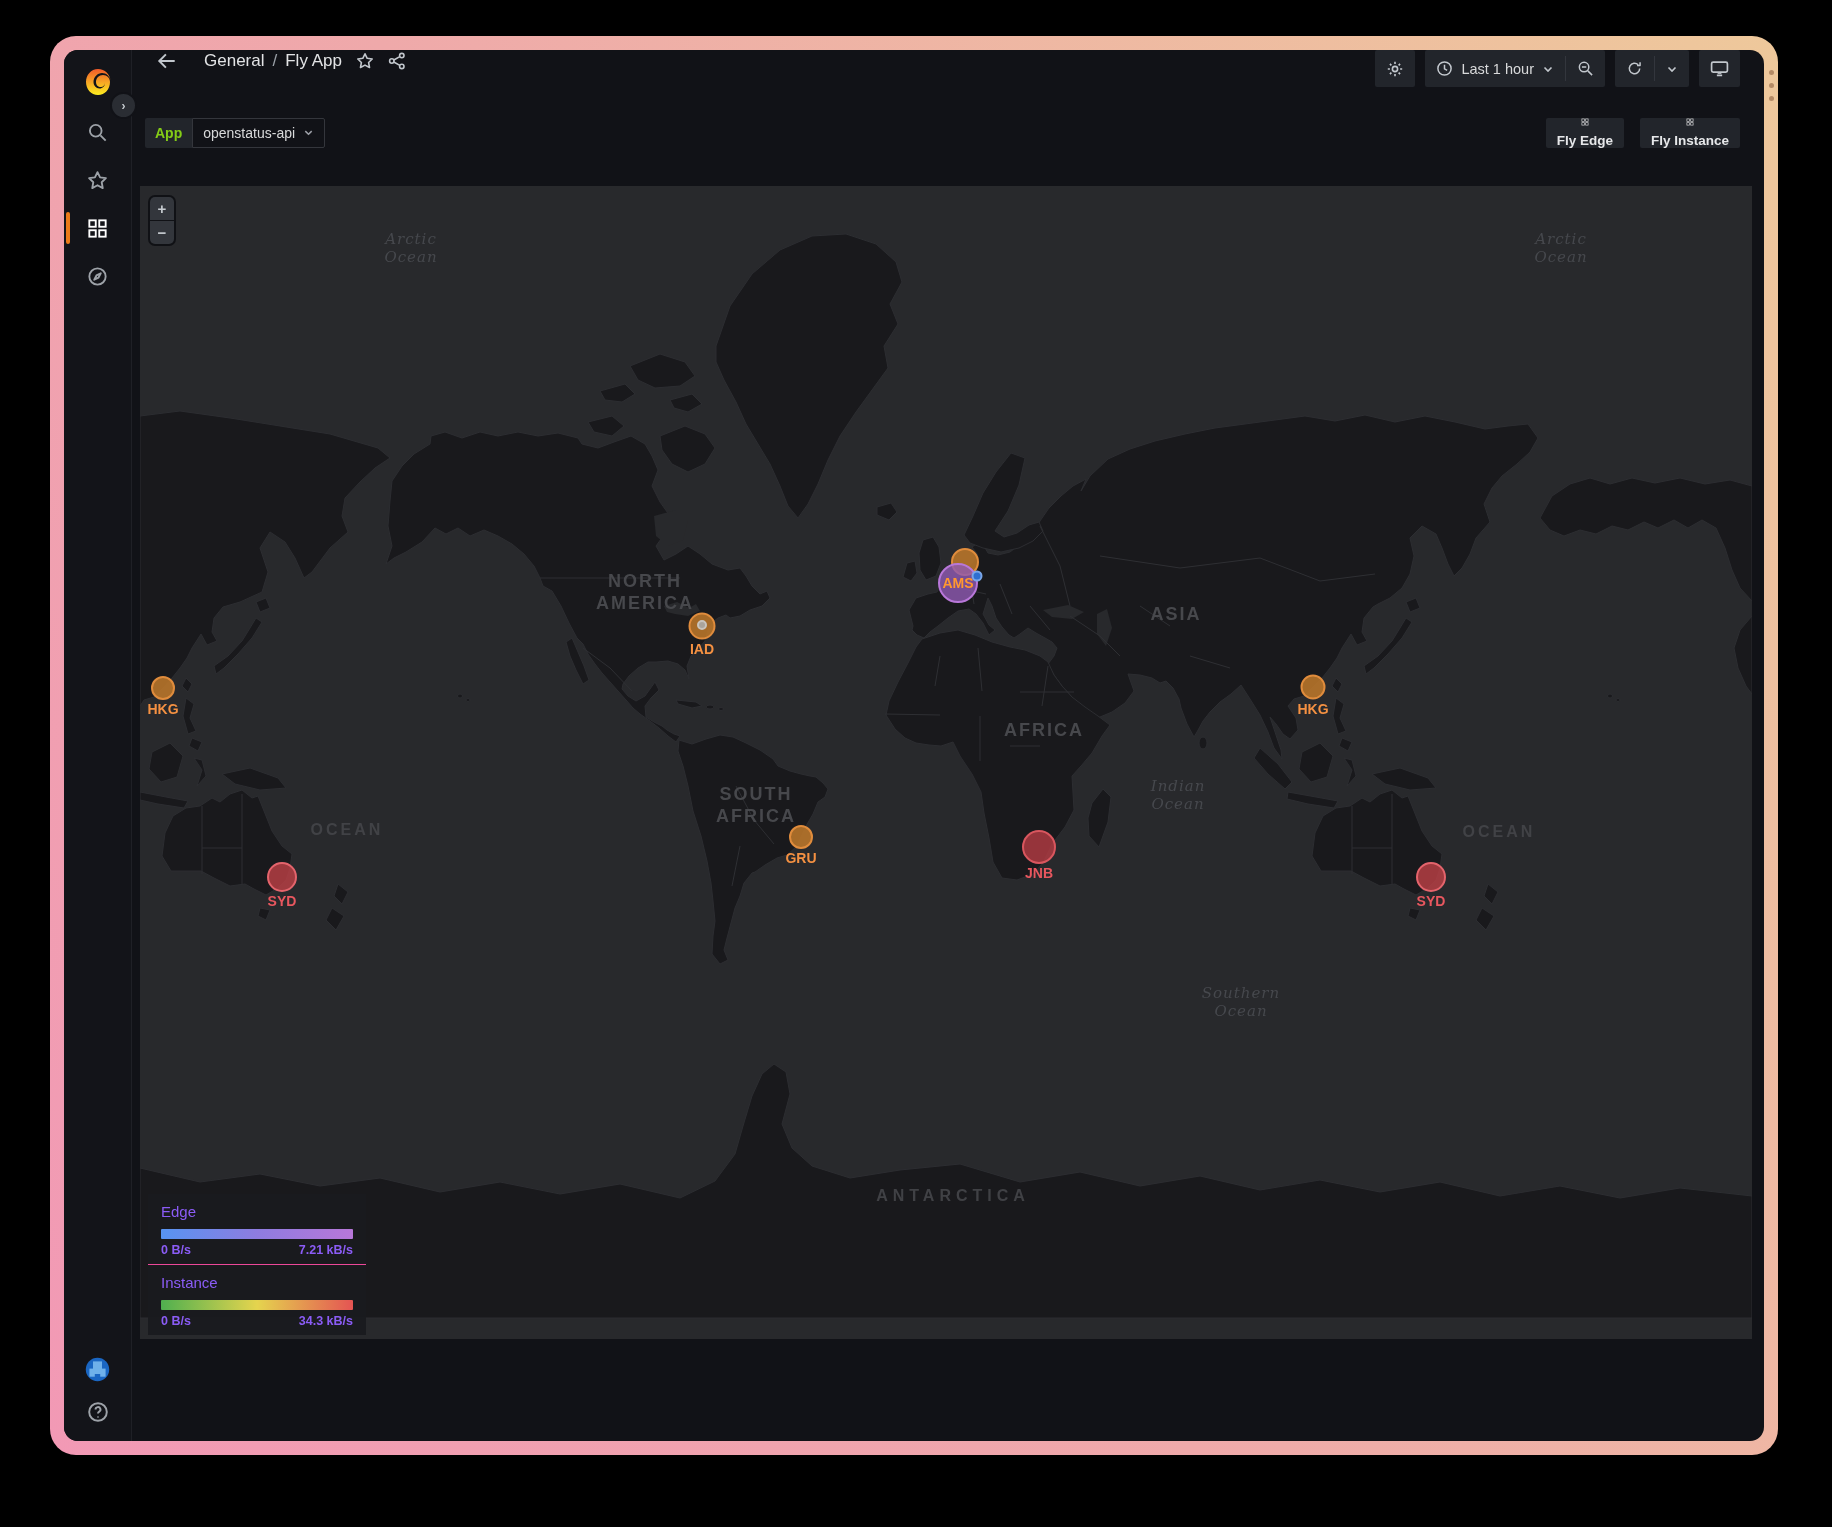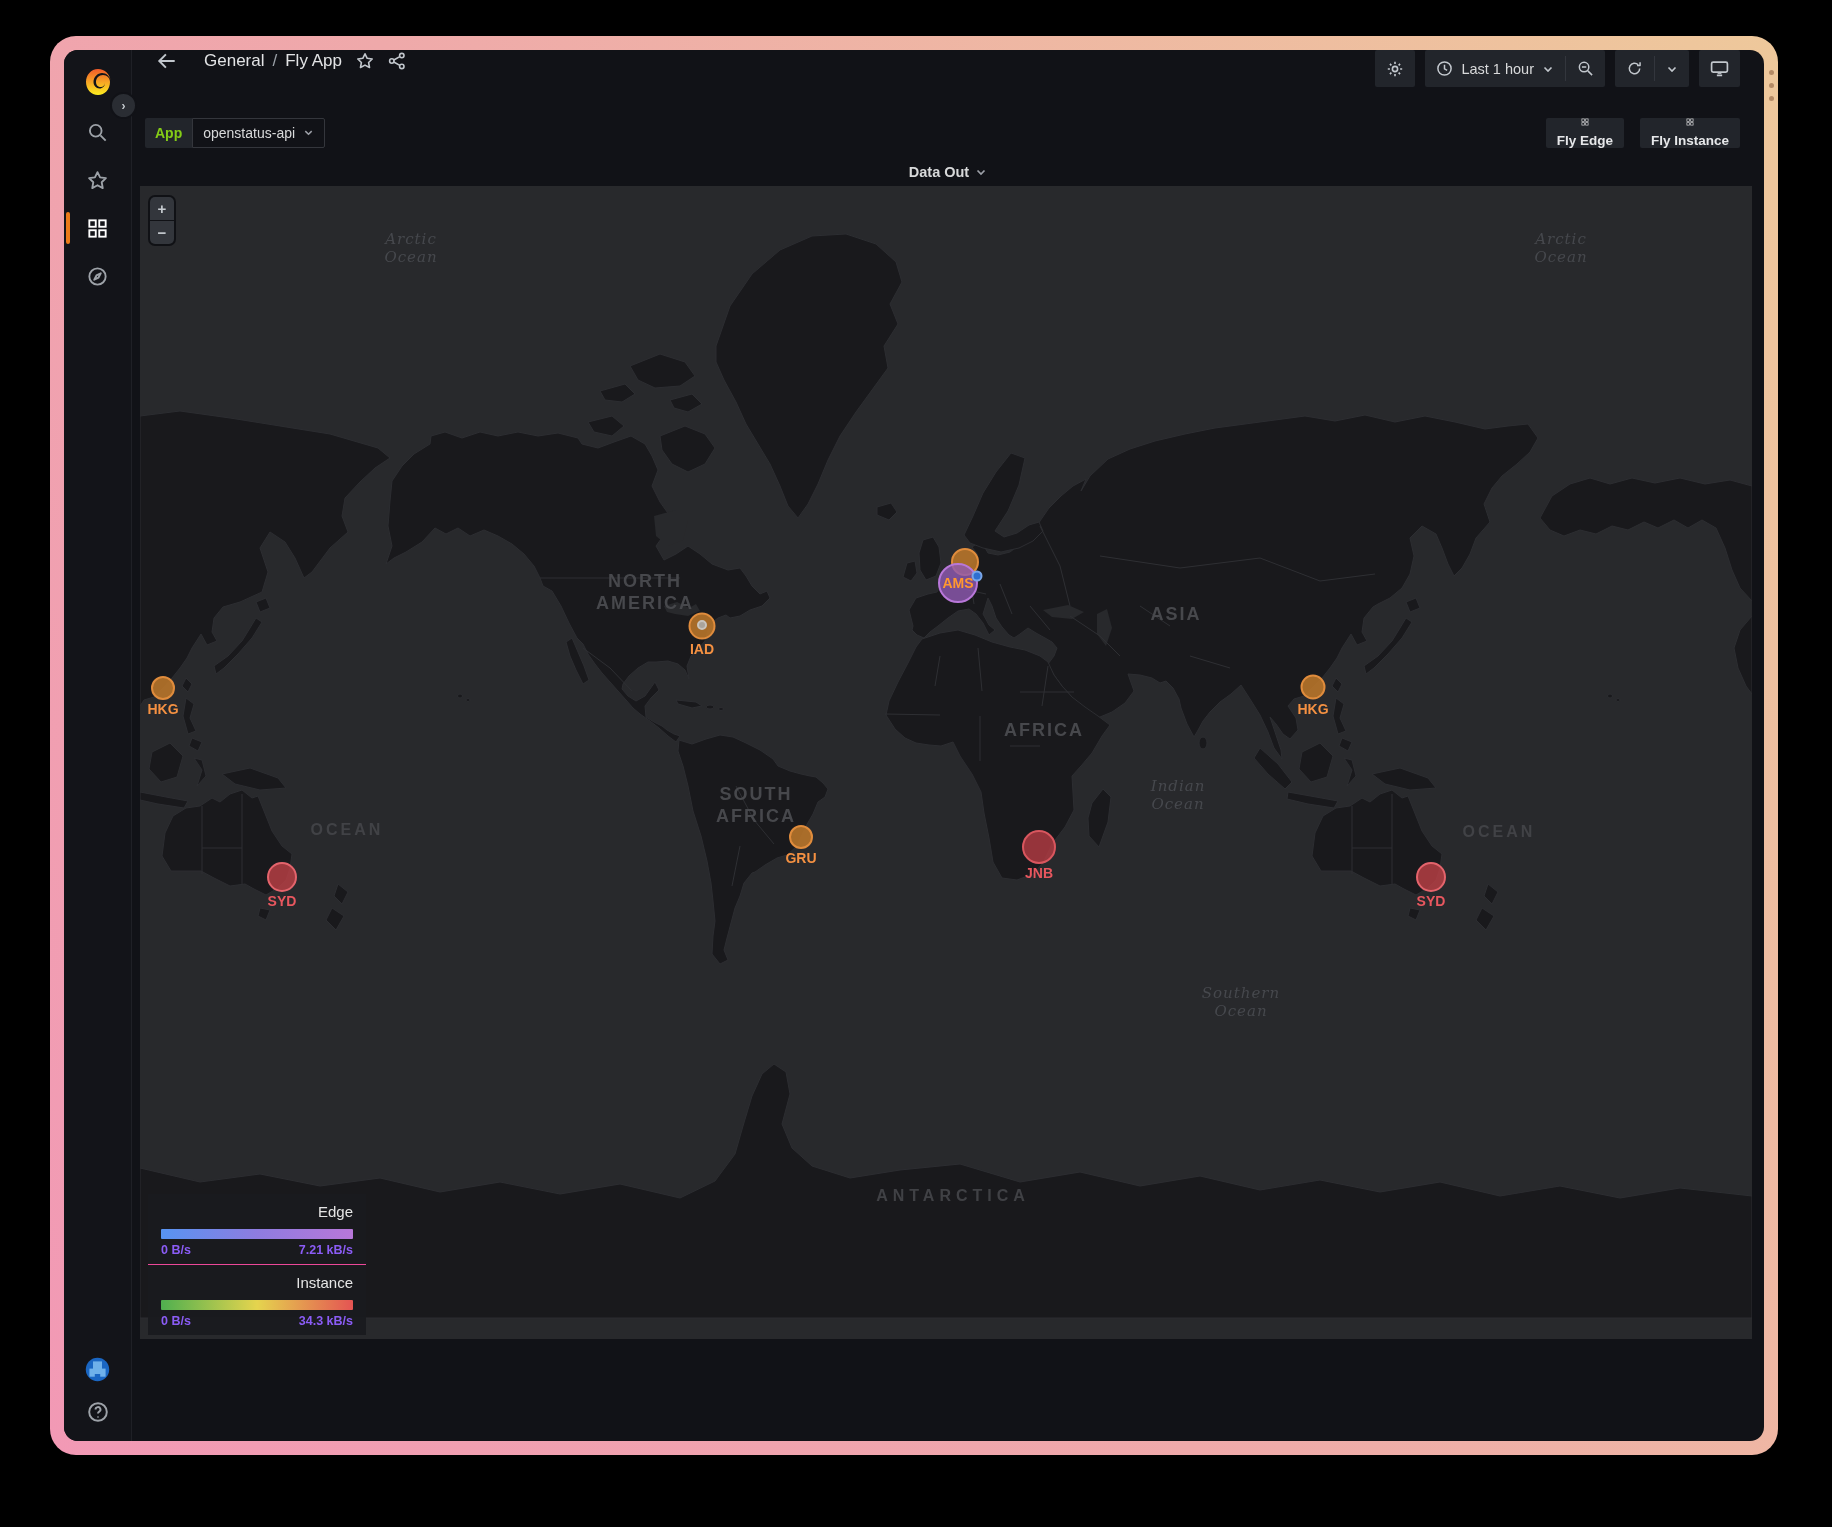--- a/index.html
+++ b/index.html
@@ -65,21 +65,21 @@
   .zoomctl{position:absolute;left:8px;top:9px;width:28px;background:#101115;border-radius:7px;padding:2px;box-sizing:border-box;z-index:4;}
   .zoomctl button{display:block;width:24px;height:23px;border:0;background:#33363c;color:#c7ccd1;font-size:15px;font-weight:bold;
                   cursor:pointer;padding:0;line-height:23px;}
   .zoomctl button:first-child{border-radius:5px 5px 0 0;margin-bottom:1px;}
   .zoomctl button:last-child{border-radius:0 0 5px 5px;}
 
   
   .legend{position:absolute;left:8px;bottom:4px;width:218px;background:rgba(25,27,31,0.94);z-index:4;}
   .legend-section{padding:9px 13px 7px;}
   .legend-section + .legend-section{border-top:1px solid #ec4899;}
-  .legend-title{font-size:15px;color:#e5e5e5;margin-bottom:9px;text-align:right;}
+  .legend-title{font-size:15px;color:#8b5cf6;margin-bottom:9px;}
   .legend-bar{height:10px;border-radius:1px;}
   .legend-range{display:flex;justify-content:space-between;margin-top:4px;font-size:12.5px;font-weight:bold;color:#8b5cf6;}
 </style>
 </head>
 <body>
 
 <div class="frame">
   <div class="frame-dots">
       <span></span>
       <span></span>
@@ -239,26 +239,20 @@
         <svg width="14" height="14" viewBox="0 0 18 18">
           <rect x="2" y="2" width="5.5" height="5.5"></rect>
             <rect x="10.5" y="2" width="5.5" height="5.5"></rect>
           <rect x="2" y="10.5" width="5.5" height="5.5"></rect>
             <rect x="10.5" y="10.5" width="5.5" height="5.5"></rect>
         </svg>
         <span>Fly Instance</span>
       </div>
     </div>
 
-    <div class="panel-header">
-      <span>Data Out</span>
-      <svg width="12" height="12" viewBox="0 0 12 12">
-        <path d="M2.5 4.5 L6 8 9.5 4.5"></path>
-      </svg>
-    </div>
 
     <div class="map">
       <svg class="world" viewBox="0 0 1612 1153" width="1612" height="1153">
         <g fill="#19191c" stroke="#2c2d31" stroke-width="1" stroke-linejoin="round">
 
           <path d="M0,982 L60,996 120,988 180,1000 240,992 300,1006 360,996 420,1008 480,998 540,1012 575,995 595,968 603,940 612,910 622,888 634,878 646,886 650,908 642,938 652,962 672,980 710,992 760,984 820,978 880,996 940,986 1000,1000 1060,990 1120,1004 1180,994 1240,1006 1300,996 1360,1010 1420,1000 1480,1012 1540,1002 1612,1010 L1612,1132 L0,1132 Z"></path>
 
           <path d="M773,440 L769,424 776,412 788,408 797,406 803,396 810,391 817,393 824,387 832,377 838,369 832,361 841,355 848,367 858,369 870,366 882,357 893,347 900,335 909,322 921,310 933,300 946,293 941,305 950,290 968,273 990,263 1015,255 1045,248 1075,242 1105,238 1135,234 1165,230 1195,235 1225,229 1255,236 1285,230 1315,236 1345,243 1368,240 1388,238 1398,252 1390,266 1377,278 1362,290 1352,302 1344,318 1350,336 1336,352 1330,368 1322,382 1314,390 1308,378 1302,362 1296,348 1282,340 1270,352 1274,370 1270,388 1262,402 1250,412 1238,418 1233,421 1224,432 1222,446 1227,455 1217,459 1211,448 1202,462 1197,472 1190,482 1182,492 1173,501 1164,510 1154,513 1148,520 1156,532 1158,544 1150,553 1143,548 1136,538 1130,531 1136,549 1141,564 1142,573 1134,562 1128,546 1120,529 1110,513 1101,499 1091,508 1080,516 1070,526 1063,535 1057,546 1054,551 1047,538 1041,522 1039,513 1033,502 1026,495 1020,497 1012,492 1000,489 988,488 994,505 985,517 972,526 960,531 950,534 941,523 932,511 922,500 914,489 908,478 914,470 917,462 912,456 905,452 896,447 888,442 880,448 874,452 869,449 862,441 856,432 852,420 848,412 843,428 849,439 855,444 849,449 843,437 836,428 829,423 818,425 808,432 798,440 790,446 784,452 777,449 772,444 Z"></path>
 
           <path d="M824,349 L833,330 843,307 856,286 871,267 885,272 879,299 868,325 855,345 864,351 877,347 889,339 899,336 903,345 893,355 879,362 861,366 843,362 830,357 Z"></path>

